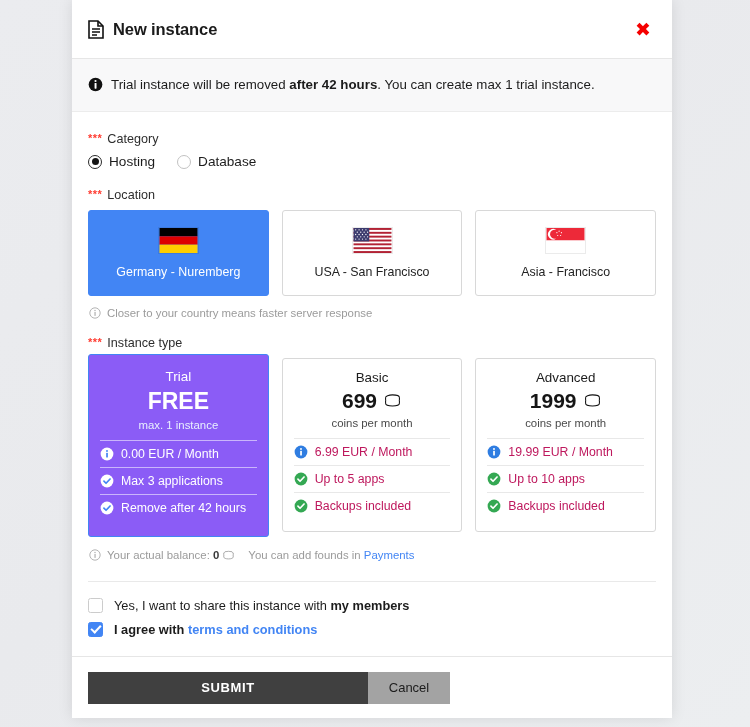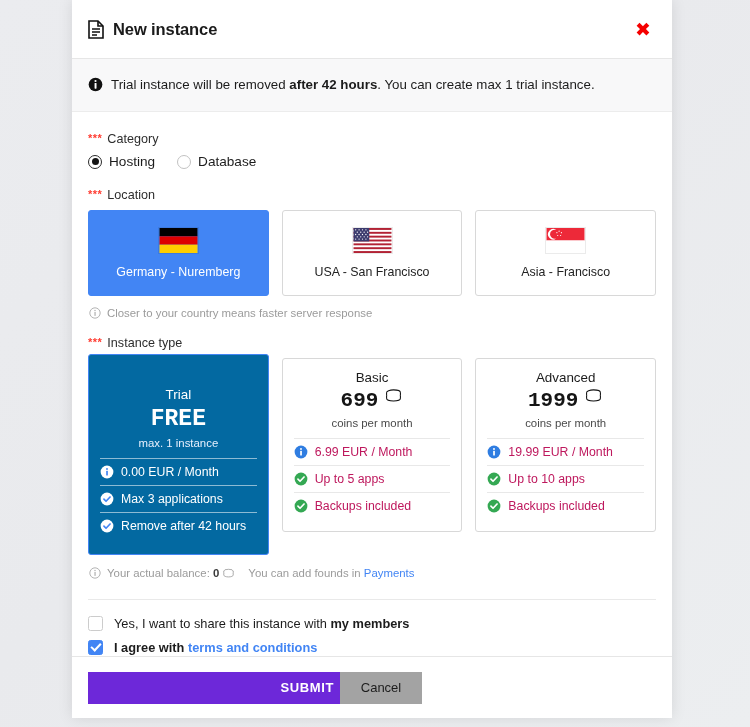--- a/index.html
+++ b/index.html
@@ -153,43 +153,43 @@
   .plan-grid { display: flex; gap: 13px; align-items: flex-start; }
   .plan {
     flex: 1 1 0;
     border: 1px solid #d8d8d8;
     border-radius: 3px;
     background: #fff;
     padding: 11px 11px 12px 11px;
     cursor: pointer;
   }
   .plan.sel {
-    background: #0369a1;
+    background: #8b5cf6;
     border-color: #4285f4;
-    padding-top: 32px;
+    padding-top: 14px;
     padding-bottom: 15px;
     margin-top: -4px;
   }
   .plan-name {
     text-align: center;
     font-size: 13.4px;
     color: #1c1c1c;
     margin-bottom: 3px;
   }
   .plan.sel .plan-name { color: #fff; }
   .plan-price {
     text-align: center;
     font-size: 21px;
     font-weight: bold;
     color: #151515;
     line-height: 1.25;
     display: flex;
+    align-items: center;
     justify-content: center;
     gap: 6px;
-    font-family: Liberation Mono, monospace;
   }
   .plan.sel .plan-price { color: #fff; font-size: 23px; }
   .plan-sub {
     text-align: center;
     font-size: 11.4px;
     color: #4a4a4a;
     margin-top: 3px;
     margin-bottom: 9px;
   }
   .plan.sel .plan-sub { color: #e8f0fe; }
@@ -263,26 +263,25 @@
     background: #fff;
   }
   .btn {
     height: 32px;
     border: none;
     font-family: "Liberation Sans", sans-serif;
     cursor: pointer;
     font-size: 13px;
   }
   .btn-primary {
-    width: 252px;
-    background: #6d28d9;
+    width: 280px;
+    background: #404040;
     color: #fff;
     font-weight: bold;
     letter-spacing: 0.6px;
-    text-align: right;
   }
   .btn-secondary {
     width: 82px;
     background: #a3a3a3;
     color: #1c1c1c;
   }
 </style>
 </head>
 <body>
 

